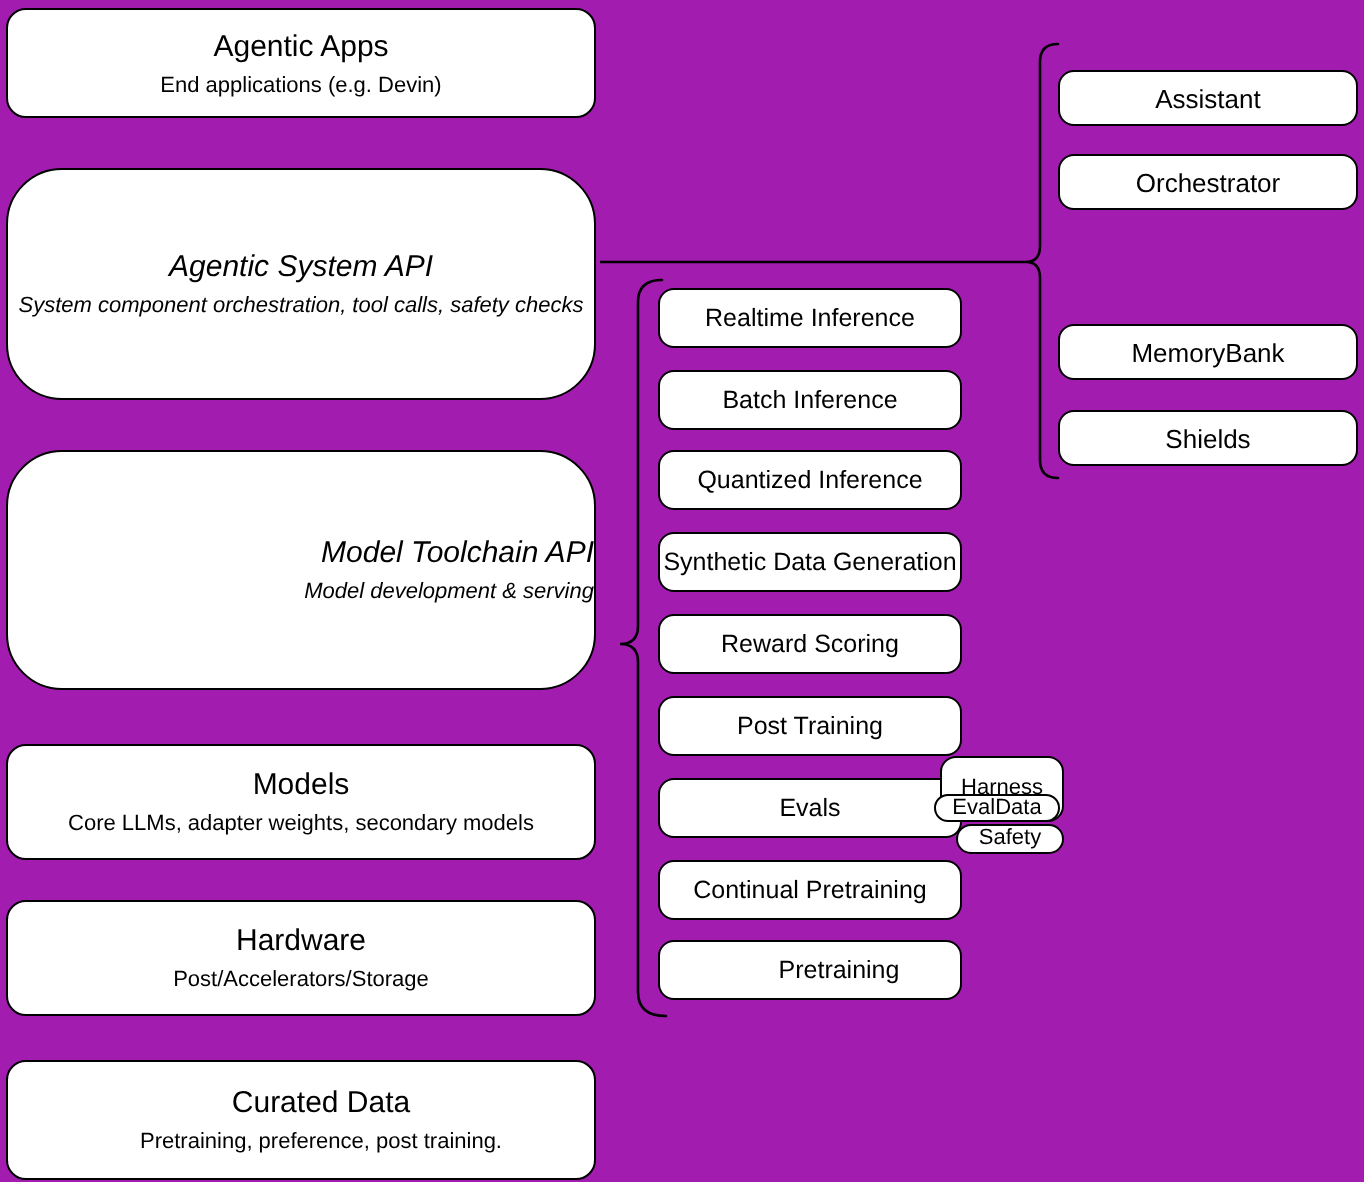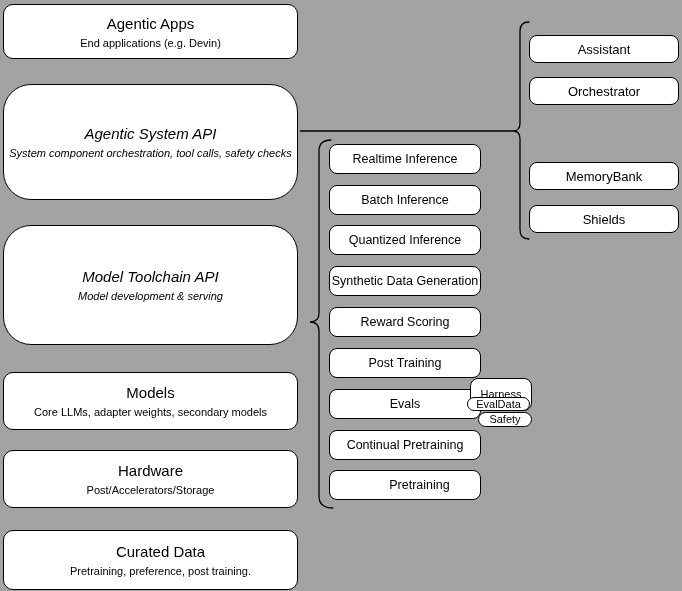--- a/index.html
+++ b/index.html
@@ -5,21 +5,21 @@
   * { margin: 0; padding: 0; box-sizing: border-box; }
   html, body { background: #ffffff; }
   body {
     font-family: "Liberation Sans", "DejaVu Sans", sans-serif;
     color: #000000;
   }
   .canvas {
     position: relative;
     width: 682px;
     height: 591px;
-    background: #a3a3a3;
+    background: #a21caf;
     overflow: hidden;
   }
   .connectors {
     position: absolute;
     inset: 0;
     width: 682px;
     height: 591px;
     pointer-events: none;
   }
   .node {
@@ -75,21 +75,21 @@
   <div class="node lbox r10" style="top:4px; height:55px;">
     <div class="title">Agentic Apps</div>
     <div class="subtitle">End applications (e.g. Devin)</div>
   </div>
 
   <div class="node lbox r28" style="top:84px; height:116px;">
     <div class="title">Agentic System API</div>
     <div class="subtitle">System component orchestration, tool calls, safety checks</div>
   </div>
 
-  <div class="node lbox r28" style="top:225px; height:120px;">
+  <div class="node lbox r28" style="top:225px; height:120px;align-items:flex-end;">
     <div class="title">Model Toolchain API</div>
     <div class="subtitle">Model development &amp; serving</div>
   </div>
 
   <div class="node lbox r10" style="top:372px; height:58px;">
     <div class="title">Models</div>
     <div class="subtitle">Core LLMs, adapter weights, secondary models</div>
   </div>
 
   <div class="node lbox r10" style="top:450px; height:58px;">

